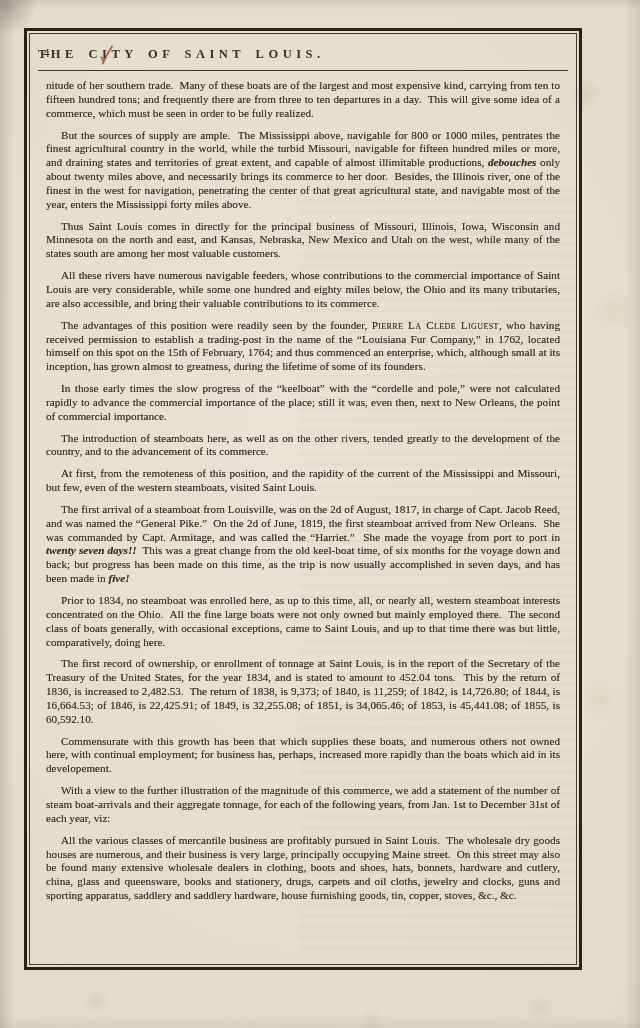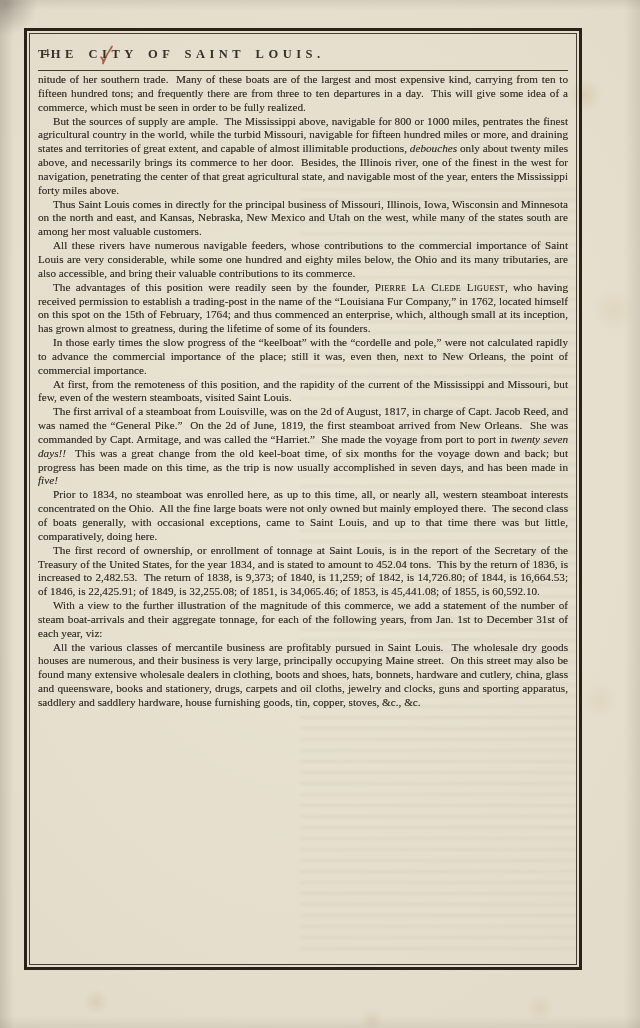--- a/index.html
+++ b/index.html
@@ -67,23 +67,23 @@
   .header-rule{
     border:none;border-top:1.6px solid rgba(46,40,31,0.9);
     margin:3px 0 2px 0;
   }
   .body-text{
     color:var(--ink);
     font-size:11.2px;line-height:13.85px;
     text-align:justify;
     text-shadow:0 0 0.4px rgba(53,48,42,0.55);
   }
-  .body-text p{margin:0;}
+  .body-text p{margin:8px;}
   .body-text p.indent{text-indent:15px;}
-  .it{font-style:italic;}
+  .it{font-style:italic;font-weight:bold;}
   .sc{font-variant:small-caps;letter-spacing:0.4px;}
 </style>
 </head>
 <body>
 
 <div class="paper"></div>
 <div class="bleed"></div>
 
 <div class="page-frame">
   <div class="frame-inner">
@@ -98,22 +98,24 @@
 
     <hr class="header-rule">
 
     <div class="body-text">
         <p><span>nitude of her southern trade.&nbsp; Many of these boats are of the largest and most expensive kind, carrying from ten to fifteen hundred tons; and frequently there are from three to ten departures in a day.&nbsp; This will give some idea of a commerce, which must be seen in order to be fully realized.</span></p>
         <p class="indent"><span>But the sources of supply are ample.&nbsp; The Mississippi above, navigable for 800 or 1000 miles, pentrates the finest agricultural country in the world, while the turbid Missouri, navigable for fifteen hundred miles or more, and draining states and territories of great extent, and capable of almost illimitable productions, </span><span class="it">debouches</span><span> only about twenty miles above, and necessarily brings its commerce to her door.&nbsp; Besides, the Illinois river, one of the finest in the west for navigation, penetrating the center of that great agricultural state, and navigable most of the year, enters the Mississippi forty miles above.</span></p>
         <p class="indent"><span>Thus Saint Louis comes in directly for the principal business of Missouri, Illinois, Iowa, Wisconsin and Minnesota on the north and east, and Kansas, Nebraska, New Mexico and Utah on the west, while many of the states south are among her most valuable customers.</span></p>
         <p class="indent"><span>All these rivers have numerous navigable feeders, whose contributions to the commercial importance of Saint Louis are very considerable, while some one hundred and eighty miles below, the Ohio and its many tributaries, are also accessible, and bring their valuable contributions to its commerce.</span></p>
         <p class="indent"><span>The advantages of this position were readily seen by the founder, </span><span class="sc">Pierre La Clede Liguest</span><span>, who having received permission to establish a trading-post in the name of the “Louisiana Fur Company,” in 1762, located himself on this spot on the 15th of February, 1764; and thus commenced an enterprise, which, although small at its inception, has grown almost to greatness, during the lifetime of some of its founders.</span></p>
         <p class="indent"><span>In those early times the slow progress of the “keelboat” with the “cordelle and pole,” were not calculated rapidly to advance the commercial importance of the place; still it was, even then, next to New Orleans, the point of commercial importance.</span></p>
+        <p class="indent"><span>The introduction of steamboats here, as well as on the other rivers, tended greatly to the development of the country, and to the advancement of its commerce.</span></p>
         <p class="indent"><span>At first, from the remoteness of this position, and the rapidity of the current of the Mississippi and Missouri, but few, even of the western steamboats, visited Saint Louis.</span></p>
         <p class="indent"><span>The first arrival of a steamboat from Louisville, was on the 2d of August, 1817, in charge of Capt. Jacob Reed, and was named the “General Pike.”&nbsp; On the 2d of June, 1819, the first steamboat arrived from New Orleans.&nbsp; She was commanded by Capt. Armitage, and was called the “Harriet.”&nbsp; She made the voyage from port to port in </span><span class="it">twenty seven days!!</span><span>&nbsp; This was a great change from the old keel-boat time, of six months for the voyage down and back; but progress has been made on this time, as the trip is now usually accomplished in seven days, and has been made in </span><span class="it">five!</span></p>
         <p class="indent"><span>Prior to 1834, no steamboat was enrolled here, as up to this time, all, or nearly all, western steamboat interests concentrated on the Ohio.&nbsp; All the fine large boats were not only owned but mainly employed there.&nbsp; The second class of boats generally, with occasional exceptions, came to Saint Louis, and up to that time there was but little, comparatively, doing here.</span></p>
         <p class="indent"><span>The first record of ownership, or enrollment of tonnage at Saint Louis, is in the report of the Secretary of the Treasury of the United States, for the year 1834, and is stated to amount to 452.04 tons.&nbsp; This by the return of 1836, is increased to 2,482.53.&nbsp; The return of 1838, is 9,373; of 1840, is 11,259; of 1842, is 14,726.80; of 1844, is 16,664.53; of 1846, is 22,425.91; of 1849, is 32,255.08; of 1851, is 34,065.46; of 1853, is 45,441.08; of 1855, is 60,592.10.</span></p>
+        <p class="indent"><span>Commensurate with this growth has been that which supplies these boats, and numerous others not owned here, with continual employment; for business has, perhaps, increased more rapidly than the boats which aid in its developement.</span></p>
         <p class="indent"><span>With a view to the further illustration of the magnitude of this commerce, we add a statement of the number of steam boat-arrivals and their aggregate tonnage, for each of the following years, from Jan. 1st to December 31st of each year, viz:</span></p>
         <p class="indent"><span>All the various classes of mercantile business are profitably pursued in Saint Louis.&nbsp; The wholesale dry goods houses are numerous, and their business is very large, principally occupying Maine street.&nbsp; On this street may also be found many extensive wholesale dealers in clothing, boots and shoes, hats, bonnets, hardware and cutlery, china, glass and queensware, books and stationery, drugs, carpets and oil cloths, jewelry and clocks, guns and sporting apparatus, saddlery and saddlery hardware, house furnishing goods, tin, copper, stoves, &amp;c., &amp;c.</span></p>
       </div>
 
   </div>
 </div>
 
 </body></html>

